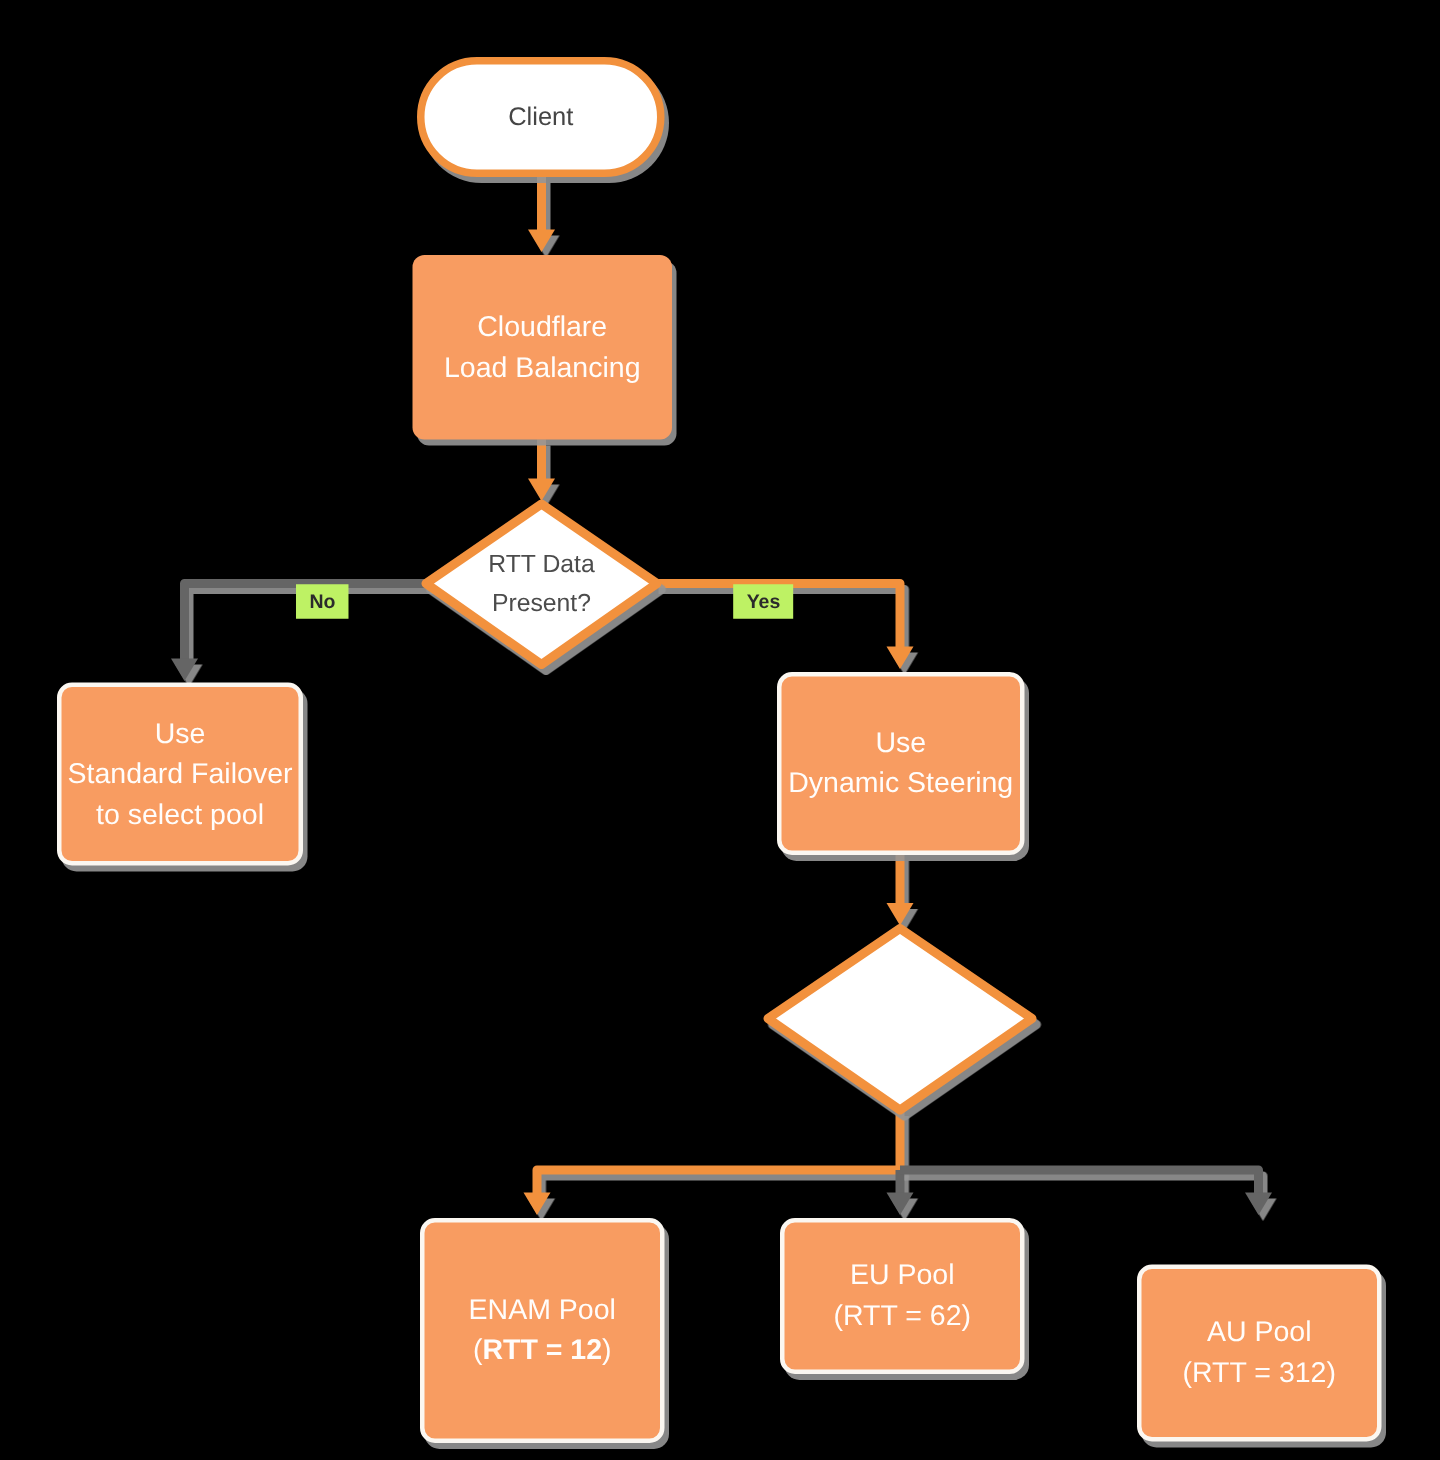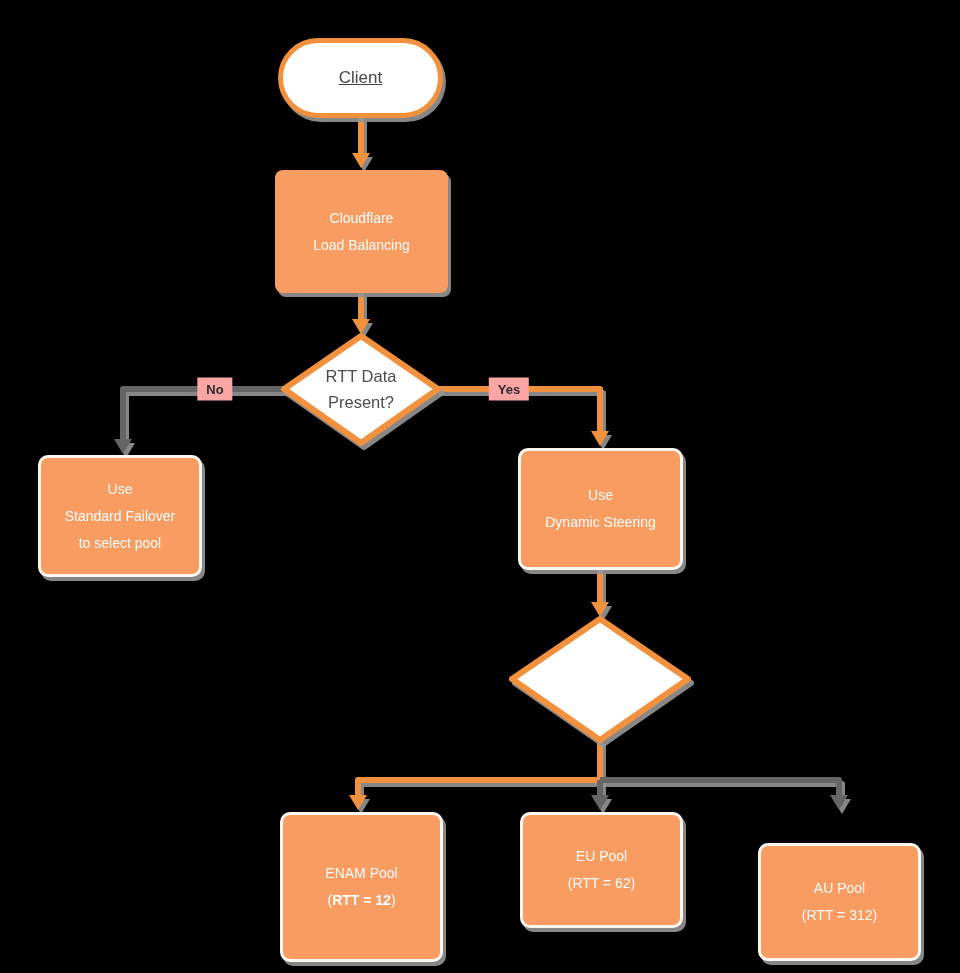--- a/index.html
+++ b/index.html
@@ -22,58 +22,58 @@
     justify-content: center;
     text-align: center;
     box-sizing: border-box;
     z-index: 2;
   }
   .process {
     background: #F89C61;
     color: #FFFDFB;
     border-radius: 8px;
     box-shadow: 3px 4px 0 rgba(150,150,150,0.9);
-    font-size: 14px;
+    font-size: 19px;
     line-height: 27px;
   }
   .white-border {
     border: 3px solid #FBF7F1;
     border-radius: 10px;
   }
   .terminator {
     background: #FFFFFF;
     border: 5px solid #F2913D;
     border-radius: 42px;
     color: #454545;
     font-size: 17px;
     box-shadow: 3px 4px 0 rgba(150,150,150,0.9);
-    text-decoration: underline;
   }
   .diamond-label {
     position: absolute;
     z-index: 2;
     display: flex;
     align-items: center;
     justify-content: center;
     text-align: center;
     color: #4C4C4C;
     font-size: 16.5px;
     line-height: 26px;
   }
   .pre { white-space: pre-line; }
   .edge-label {
     position: absolute;
     z-index: 3;
     transform: translate(-50%, -50%);
-    background: #fca5a5;
+    background: #bef264;
     color: #2B2B2B;
     font-size: 13px;
     font-weight: bold;
     line-height: 1;
     padding: 5px 9px;
+    margin-top: 12px;
   }
   .pool-line2 { display: block; }
   .bold { font-weight: bold; }
 </style>
 </head>
 <body>
 
 <div class="canvas">
 
   <svg class="edges" width="960" height="973" viewBox="0 0 960 973">
@@ -145,21 +145,21 @@
     <span class="pre">Use
 Dynamic Steering</span>
   </div>
 
 
   <div class="node process white-border" style="left:280px; top:812px; width:163px; height:150px;">
     <span>ENAM Pool</span>
     <span class="pool-line2"><span>(</span><span class="bold">RTT = 12</span><span>)</span></span>
   </div>
 
-  <div class="node process white-border" style="left:520px; top:812px; width:163px; height:116px;">
+  <div class="node process white-border" style="left:520px; top:812px; width:163px; height:104px;">
     <span>EU Pool</span>
     <span class="pool-line2">(RTT = 62)</span>
   </div>
 
   <div class="node process white-border" style="left:758px; top:812px; width:163px; height:118px;margin-top:31px;">
     <span>AU Pool</span>
     <span class="pool-line2">(RTT = 312)</span>
   </div>
 
   <div class="edge-label" style="left:215px; top:389px;">No</div>

